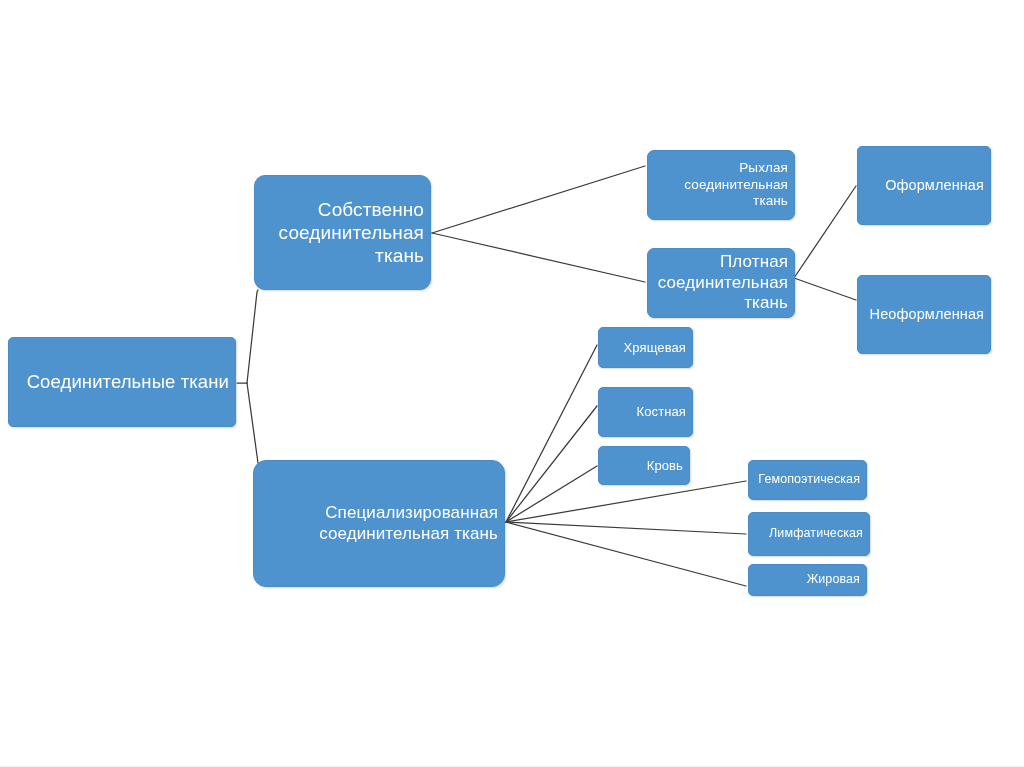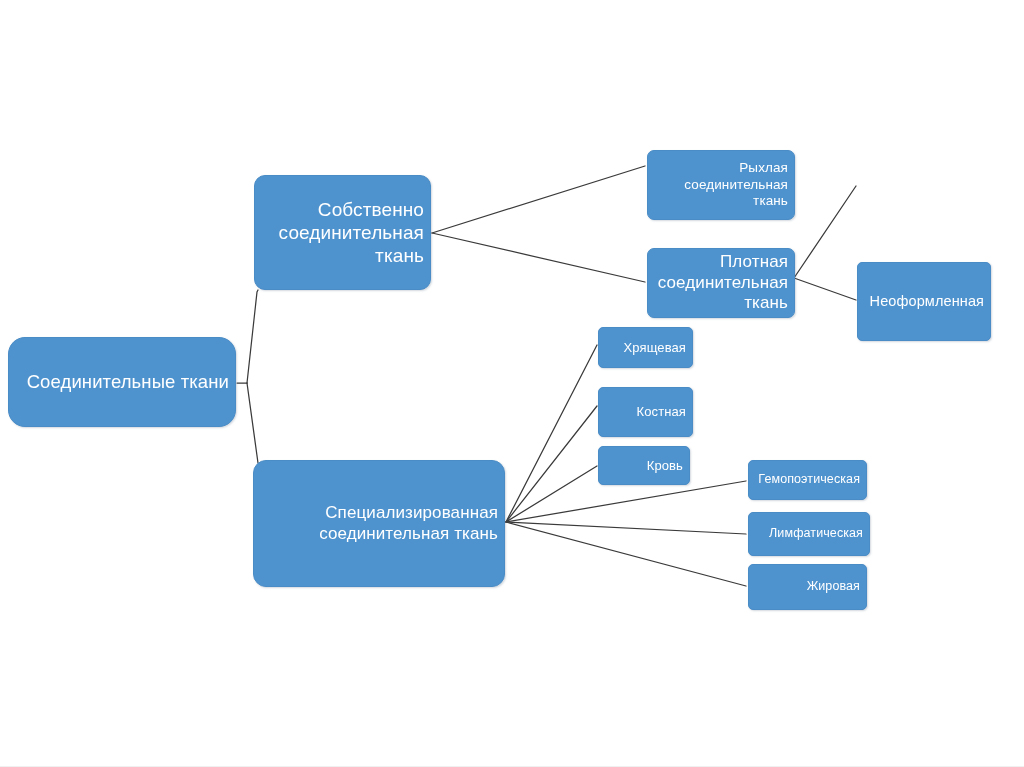--- a/index.html
+++ b/index.html
@@ -41,37 +41,37 @@
     letter-spacing: 0.1px;
     box-shadow: 1px 1px 2px rgba(110,130,150,0.30);
     padding: 2px 6px;
     z-index: 2;
     -webkit-font-smoothing: antialiased;
   }
   .node.sq { border-radius: 3px; }
   .node .lbl { display: block; width: 100%; }
 
   
-  #n-root        { left:  8px; top: 337px; width: 228px; height:  90px; font-size: 18.5px; border-radius: 17px; }
+  #n-root        { left:  8px; top: 337px; width: 228px; height:  90px; font-size: 18.5px; border-radius: 5px; }
   #n-proper      { left: 254px; top: 175px; width: 177px; height: 115px; font-size: 19px;  border-radius: 11px; }
   #n-special     { left: 253px; top: 460px; width: 252px; height: 127px; font-size: 17px;  border-radius: 13px; }
 
   #n-loose       { left: 647px; top: 150px; width: 148px; height:  70px; font-size: 13.5px; border-radius: 7px; }
   #n-dense       { left: 647px; top: 248px; width: 148px; height:  70px; font-size: 17px; border-radius: 7px; }
 
   #n-formed      { left: 857px; top: 146px; width: 134px; height:  79px; font-size: 14.5px; border-radius: 5px; }
-  #n-unformed    { left: 857px; top: 262px; width: 134px; height:  79px; font-size: 14.5px; border-radius: 5px; }
+  #n-unformed    { left: 857px; top: 275px; width: 134px; height:  79px; font-size: 14.5px; border-radius: 5px; }
 
   #n-cartilage   { left: 598px; top: 327px; width:  95px; height:  41px; font-size: 13px; border-radius: 5px; }
   #n-bone        { left: 598px; top: 387px; width:  95px; height:  50px; font-size: 13px; border-radius: 5px; }
   #n-blood       { left: 598px; top: 446px; width:  92px; height:  39px; font-size: 13px; border-radius: 5px; }
 
   #n-hemo        { left: 748px; top: 460px; width: 119px; height:  40px; font-size: 12.5px; border-radius: 5px; }
   #n-lymph       { left: 748px; top: 512px; width: 122px; height:  44px; font-size: 12.5px; border-radius: 5px; }
-  #n-fat         { left: 748px; top: 564px; width: 119px; height:  46px; font-size: 12.5px; border-radius: 5px; }
+  #n-fat         { left: 748px; top: 564px; width: 119px; height:  32px; font-size: 12.5px; border-radius: 5px; }
 </style>
 </head>
 <body>
 
 <div id="slide">
 
   <svg id="edges" viewBox="0 0 1024 767" width="1024" height="767" xmlns="http://www.w3.org/2000/svg">
     <g fill="none" stroke="#3a3a3a" stroke-width="1.25" stroke-linecap="round">
 
       <path d="M 237 383 L 247 383"></path>
@@ -106,20 +106,23 @@
   </div>
 
   <div class="node sq" id="n-loose">
     <span class="lbl">Рыхлая соединительная ткань</span>
   </div>
 
   <div class="node sq" id="n-dense">
     <span class="lbl">Плотная соединительная ткань</span>
   </div>
 
+  <div class="node sq" id="n-formed">
+    <span class="lbl">Оформленная</span>
+  </div>
 
   <div class="node sq" id="n-unformed">
     <span class="lbl">Неоформленная</span>
   </div>
 
   <div class="node sq" id="n-cartilage">
     <span class="lbl">Хрящевая</span>
   </div>
 
   <div class="node sq" id="n-bone">

